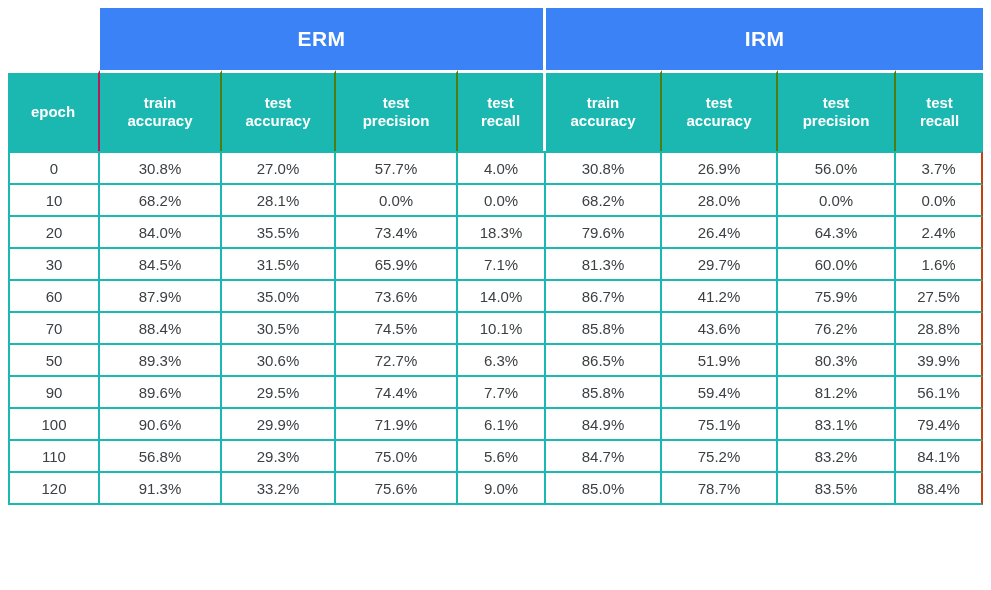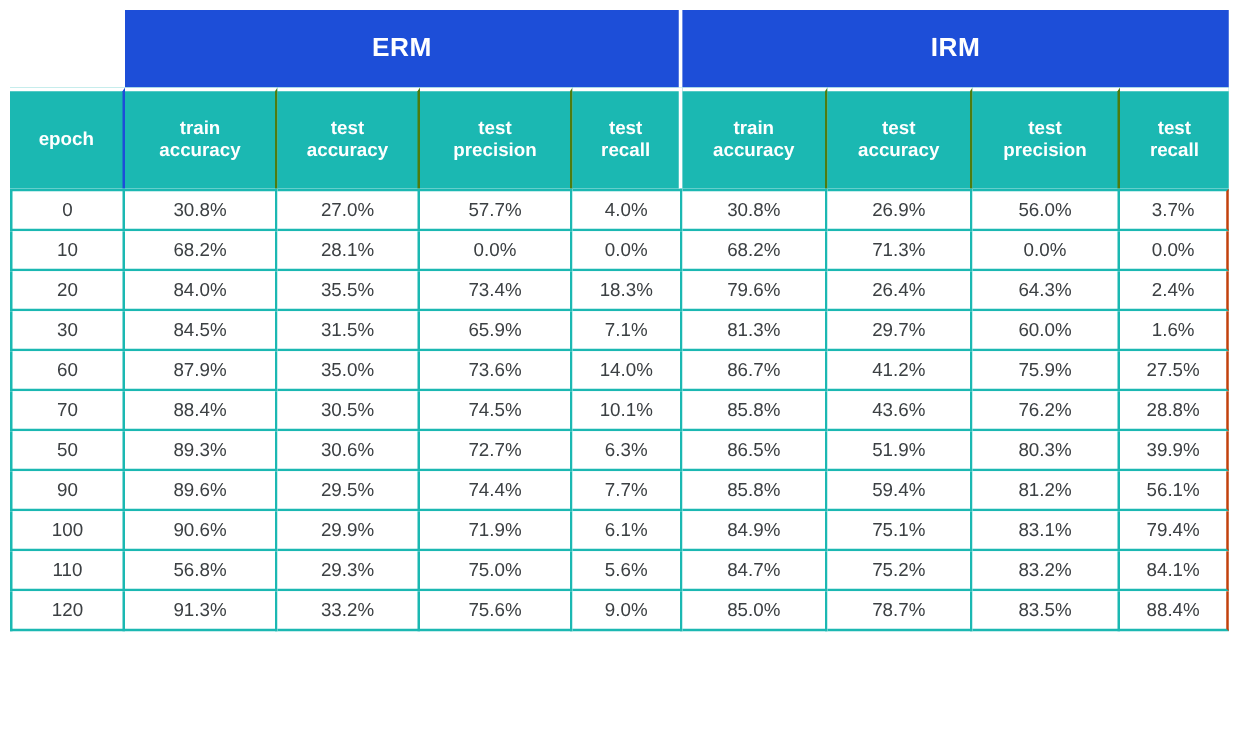--- a/index.html
+++ b/index.html
@@ -32,21 +32,21 @@
   
   tr.group-row th {
     height: 62px;
     padding: 0;
   }
   th.group-empty {
     background: #ffffff;
     border: none;
   }
   th.group-label {
-    background: #1d4ed8;
+    background: #3b82f6;
     color: #ffffff;
     font-size: 21px;
     font-weight: bold;
     letter-spacing: 0.4px;
     text-align: center;
     vertical-align: middle;
     border-right: 3px solid #ffffff;
   }
   th.group-label.last {
     border-right: none;
@@ -60,21 +60,21 @@
     font-weight: bold;
     line-height: 1.22;
     text-align: center;
     vertical-align: middle;
     height: 78px;
     padding: 0 4px;
     border-top: 3px solid #ffffff;
     border-right: 2px solid #4d7c0f;
   }
   tr.col-row th.epoch-head {
-    border-right: 2px solid #1d4ed8;
+    border-right: 2px solid #be185d;
   }
   tr.col-row th.grp-end {
     border-right: 3px solid #ffffff;
   }
   tr.col-row th.last {
     border-right: none;
   }
 
   
   tbody td {
@@ -181,21 +181,21 @@
           <td>56.0%</td>
           <td class="lastcol">3.7%</td>
         </tr>
         <tr>
           <td class="firstcol">10</td>
           <td>68.2%</td>
           <td>28.1%</td>
           <td>0.0%</td>
           <td>0.0%</td>
           <td>68.2%</td>
-          <td>71.3%</td>
+          <td>28.0%</td>
           <td>0.0%</td>
           <td class="lastcol">0.0%</td>
         </tr>
         <tr>
           <td class="firstcol">20</td>
           <td>84.0%</td>
           <td>35.5%</td>
           <td>73.4%</td>
           <td>18.3%</td>
           <td>79.6%</td>

